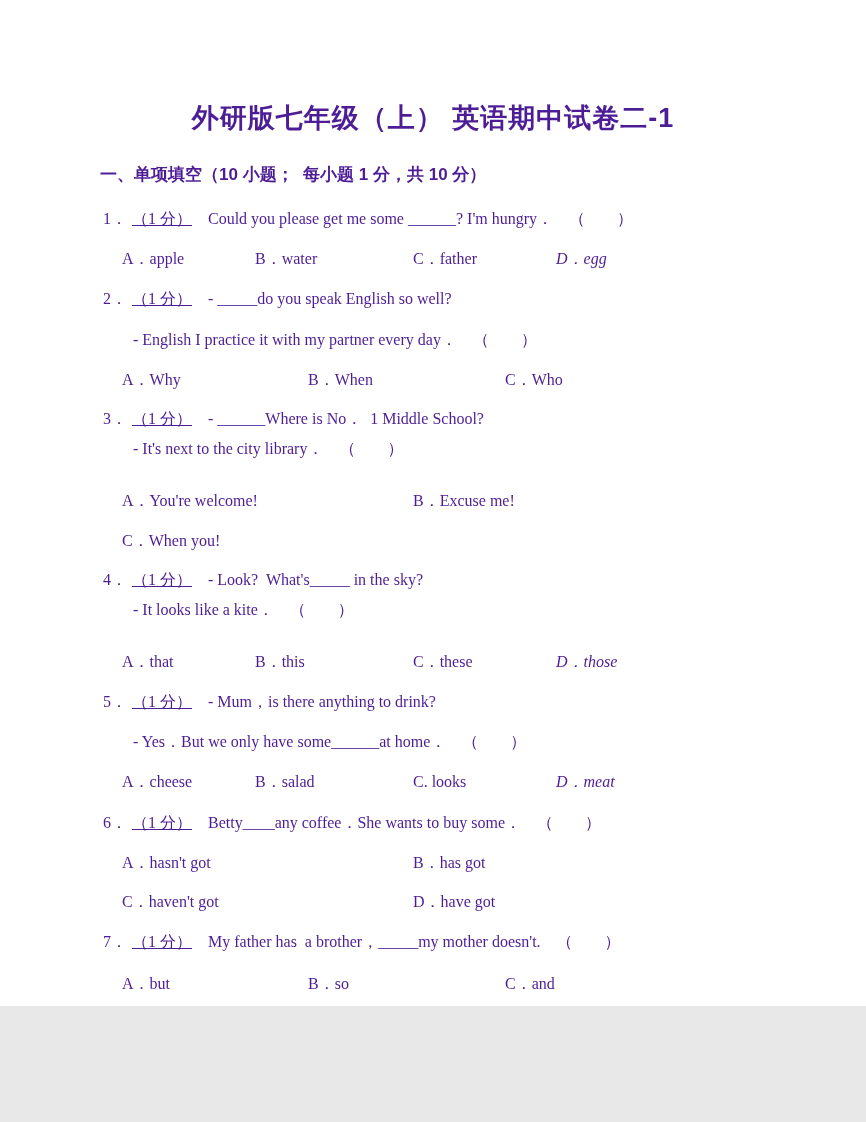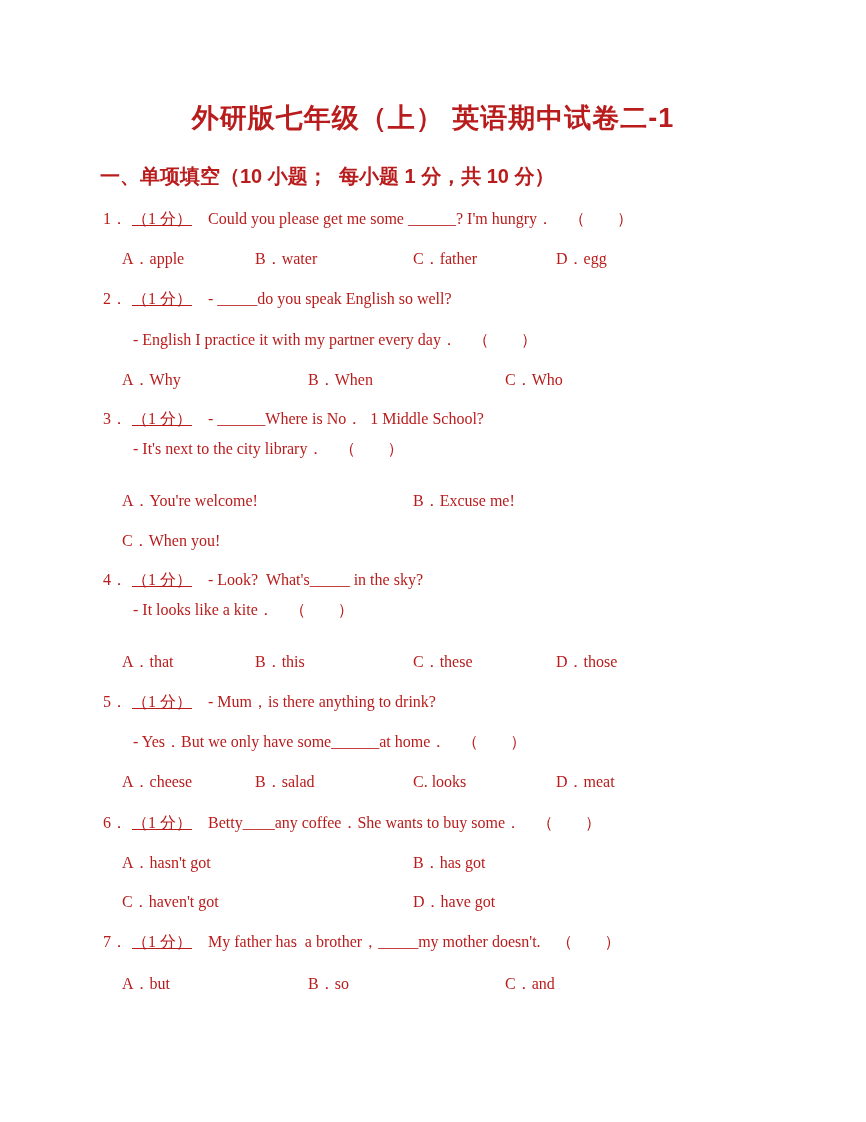--- a/index.html
+++ b/index.html
@@ -1,22 +1,22 @@
 <!DOCTYPE html>
 <html><head>
 <meta charset="utf-8">
 <style>
   html, body { margin: 0; padding: 0; background: #e8e8e8; }
   .page {
     position: relative;
     width: 866px;
-    height: 1122px;
+    height: 1006px;
     margin: 0 auto;
     background: #ffffff;
-    color: #b91c1c;
+    color: #4c1d95;
     font-family: "Liberation Serif", "DejaVu Serif", serif;
     font-size: 16px;
     overflow: hidden;
   }
   .title {
     position: absolute;
     top: 100px;
     left: 0;
     right: 0;
     text-align: center;
@@ -25,21 +25,21 @@
     font-size: 27px;
     letter-spacing: 1px;
     white-space: pre;
   }
   .section-header {
     position: absolute;
     left: 100px;
     top: 163px;
     font-family: "Liberation Sans", "DejaVu Sans", sans-serif;
     font-weight: bold;
-    font-size: 20px;
+    font-size: 17px;
     white-space: pre;
   }
   .line {
     position: absolute;
     left: 103px;
     white-space: pre;
     font-size: 16px;
     line-height: 22px;
   }
   .line.cont { left: 133px; }
@@ -52,21 +52,21 @@
     height: 22px;
   }
   .opt {
     position: absolute;
     top: 0;
     white-space: pre;
     font-size: 16px;
     line-height: 22px;
   }
   
-  .c4-a { left: 19px; }  .c4-b { left: 152px; } .c4-c { left: 310px; } .c4-d { left: 453px; }
+  .c4-a { left: 19px; }  .c4-b { left: 152px; } .c4-c { left: 310px; } .c4-d { left: 453px; font-style: italic; }
   .c3-a { left: 19px; text-align: center; }  .c3-b { left: 205px; } .c3-c { left: 402px; }
   .c2-a { left: 19px; }  .c2-b { left: 310px; }
 </style>
 </head>
 <body>
 
 <div class="page">
 
   <div class="title">外研版七年级（上） 英语期中试卷二-1</div>
 

